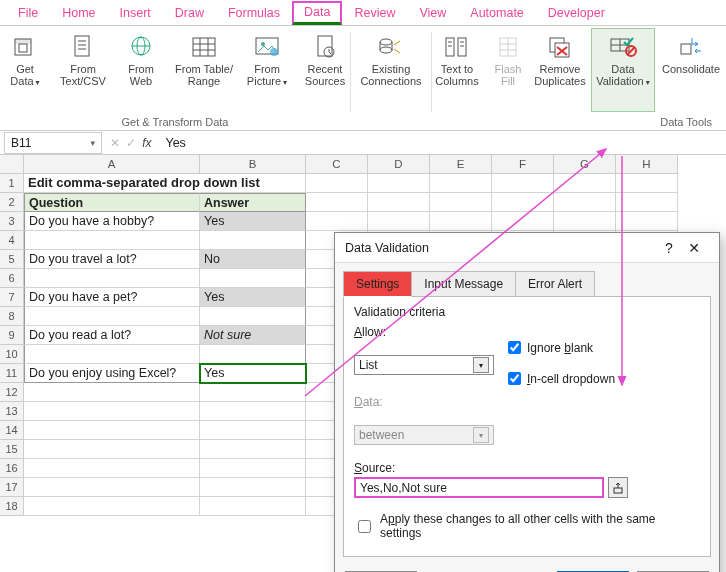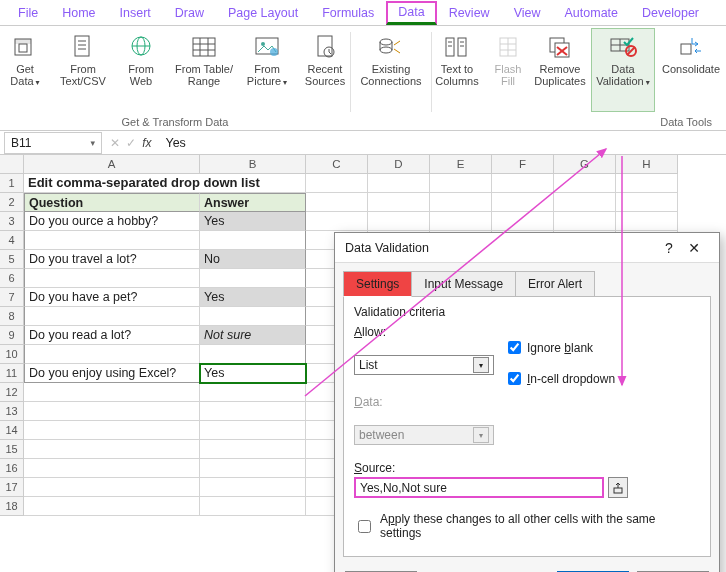--- a/index.html
+++ b/index.html
@@ -1,19 +1,19 @@
 <!DOCTYPE html>
 <html><head>
 <meta charset="utf-8">
 <style>
 html,body{margin:0;padding:0;font-family:"Segoe UI",Arial,sans-serif;font-size:12px;color:#222;background:#fff;width:726px;height:572px;overflow:hidden}
 *{box-sizing:border-box}
 
 .tabs{display:flex;align-items:flex-end;height:26px;border-bottom:1px solid #ccc;padding:0 6px;gap:0}
-.tab{padding:4px 12px 5px;font-size:12.5px;color:#8b5cf6;cursor:pointer}
+.tab{padding:4px 12px 5px;font-size:12.5px;color:#ec4899;cursor:pointer}
 .tab.active{border:2px solid #e24bcd;border-bottom:3px solid #0f7b0f;padding:2px 10px 3px}
 
 .ribbon{display:flex;height:105px;border-bottom:1px solid #ccc;background:#fff;position:relative}
 .group{display:flex;flex-direction:column;align-items:center;padding:2px 4px 0;position:relative}
 .group-sep{width:1px;background:#e1e1e1;margin:6px 0 18px}
 .group-items{display:flex;gap:2px}
 .btn{display:flex;flex-direction:column;align-items:center;justify-content:flex-start;width:56px;height:84px;padding-top:4px;text-align:center;font-size:11px;line-height:12px;color:#444;cursor:pointer;border:1px solid transparent}
 .btn.active{background:#e8f2e8;border:1px solid #9fce9f}
 .btn .ic{width:28px;height:28px;margin-bottom:2px;display:flex;align-items:center;justify-content:center}
 .btn .lbl{white-space:pre-line}
@@ -79,21 +79,20 @@
 .disabled-lbl{color:#9a9a9a}
 </style>
 </head>
 <body>
 
 <div class="tabs">
   <div class="tab">File</div>
   <div class="tab">Home</div>
   <div class="tab">Insert</div>
   <div class="tab">Draw</div>
-  <div class="tab">Page Layout</div>
   <div class="tab">Formulas</div>
   <div class="tab active">Data</div>
   <div class="tab">Review</div>
   <div class="tab">View</div>
   <div class="tab">Automate</div>
   <div class="tab">Developer</div>
 </div>
 
 <div class="ribbon">
   <div class="group" style="width:350px">
@@ -322,21 +321,21 @@
           <div class="cell hdr-cell" style="width: 176px; border-left: 1px solid rgb(153, 153, 153);">Question</div>
           <div class="cell hdr-cell" style="width: 106px; border-right: 1px solid rgb(153, 153, 153);">Answer</div>
           <div class="cell" style="width: 62px;"></div>
           <div class="cell" style="width: 62px;"></div>
           <div class="cell" style="width: 62px;"></div>
           <div class="cell" style="width: 62px;"></div>
           <div class="cell" style="width: 62px;"></div>
           <div class="cell" style="width: 62px;"></div>
         </div>
         <div class="row">
-          <div class="cell" style="width: 176px; border-left: 1px solid rgb(153, 153, 153);">Do you ource a hobby?</div>
+          <div class="cell" style="width: 176px; border-left: 1px solid rgb(153, 153, 153);">Do you have a hobby?</div>
           <div class="cell ans-fill" style="width: 106px; border-right: 1px solid rgb(153, 153, 153);">Yes</div>
           <div class="cell" style="width: 62px;"></div>
           <div class="cell" style="width: 62px;"></div>
           <div class="cell" style="width: 62px;"></div>
           <div class="cell" style="width: 62px;"></div>
           <div class="cell" style="width: 62px;"></div>
           <div class="cell" style="width: 62px;"></div>
         </div>
         <div class="row">
           <div class="cell" style="width: 176px; border-left: 1px solid rgb(153, 153, 153);"></div>

